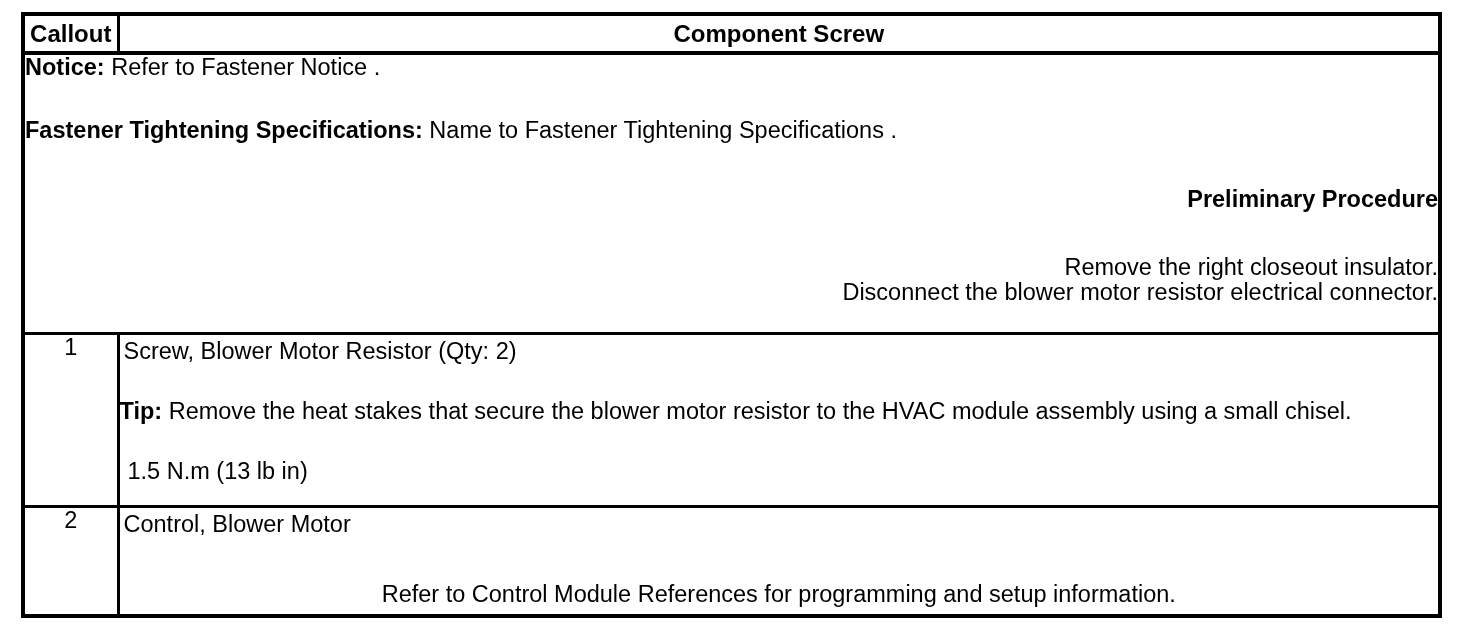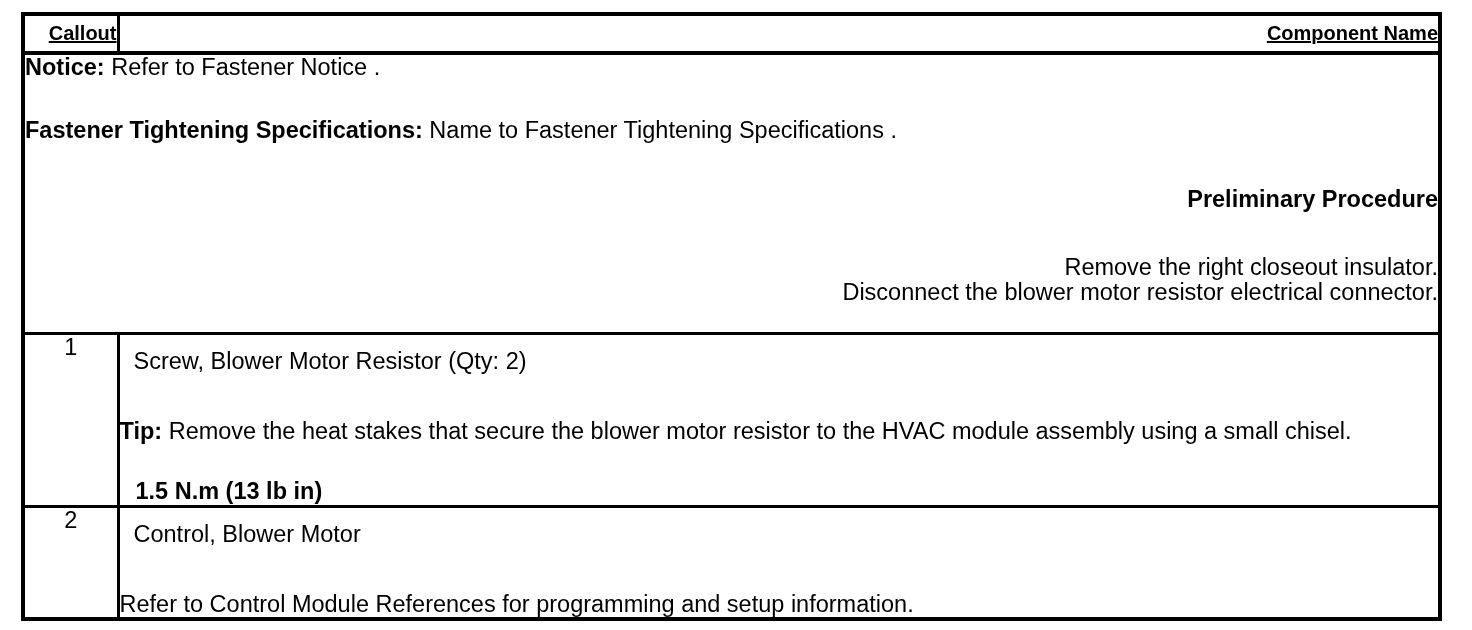--- a/index.html
+++ b/index.html
@@ -33,27 +33,26 @@
   table.spec-table td {
     border: 3px solid #000000;
     padding: 0;
     vertical-align: top;
     background: #ffffff;
   }
   col.callout-col { width: 95px; }
 
   tr.header-row { height: 39px; }
   tr.header-row th {
-    font-size: 20px;
+    font-size: 24px;
     line-height: 31px;
     font-weight: bold;
-    text-align: right;
+    text-align: center;
     vertical-align: middle;
     border-bottom-width: 4px;
-    text-decoration: underline;
   }
   th.callout-header { border-right-width: 4px; }
 
   tr.notice-row { height: 280px; }
   td.notice-cell {
     padding: 14px 6px 6px 6px;
     border-bottom-width: 4px;
   }
   .notice-para   { margin: 0 0 38px 0; }
   .fastener-para { margin: 0 0 44px 0; }
@@ -63,40 +62,40 @@
 
   tr.component-row-1 { height: 173px; }
   tr.component-row-2 { height: 110px; }
 
   td.callout-cell {
     text-align: center;
     vertical-align: middle;
     border-right-width: 4px;
   }
   td.component-cell { padding: 8px 4px 6px 5px; }
-  .comp-line  { margin: 14px; }
-  .tip-line   { margin: 45px 0 0 0; }
-  .torque-line{ margin: 35px 0 0 16px; font-weight: bold; }
-  .ref-line   { margin: 45px 0 0 0; }
+  .comp-line  { margin: 4px; }
+  .tip-line   { margin: 35px 0 0 0; }
+  .torque-line{ margin: 35px 0 0 8px; font-weight: normal; }
+  .ref-line   { margin: 45px 0 0 0; text-align: center; }
   b { font-weight: bold; }
 </style>
 </head>
 <body style="background: rgb(255, 255, 255); color: rgb(0, 0, 0);">
 
 <div class="page">
   <table class="spec-table">
     <colgroup>
       <col class="callout-col">
       <col>
     </colgroup>
 
     <tbody>
         <tr class="header-row">
       <th class="callout-header">Callout</th>
-      <th class="component-header">Component Name</th>
+      <th class="component-header">Component Screw</th>
     </tr>
 
     <tr class="notice-row">
       <td class="notice-cell" colspan="2">
         <p class="notice-para"><b>Notice:</b><span> Refer to Fastener Notice .</span></p>
 
         <p class="fastener-para"><b>Fastener Tightening Specifications:</b><span> Name to Fastener Tightening Specifications .</span></p>
 
         <p class="prelim-para indented">Preliminary Procedure</p>
 

